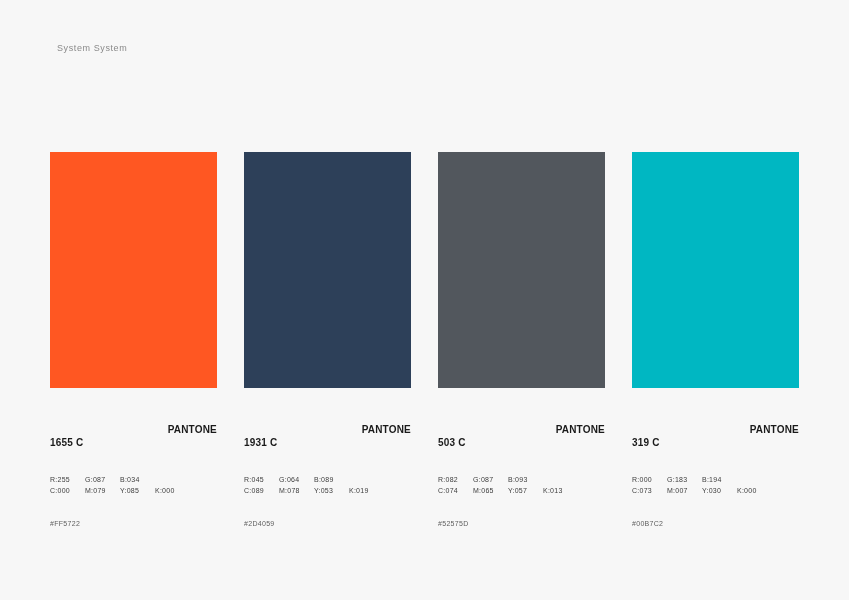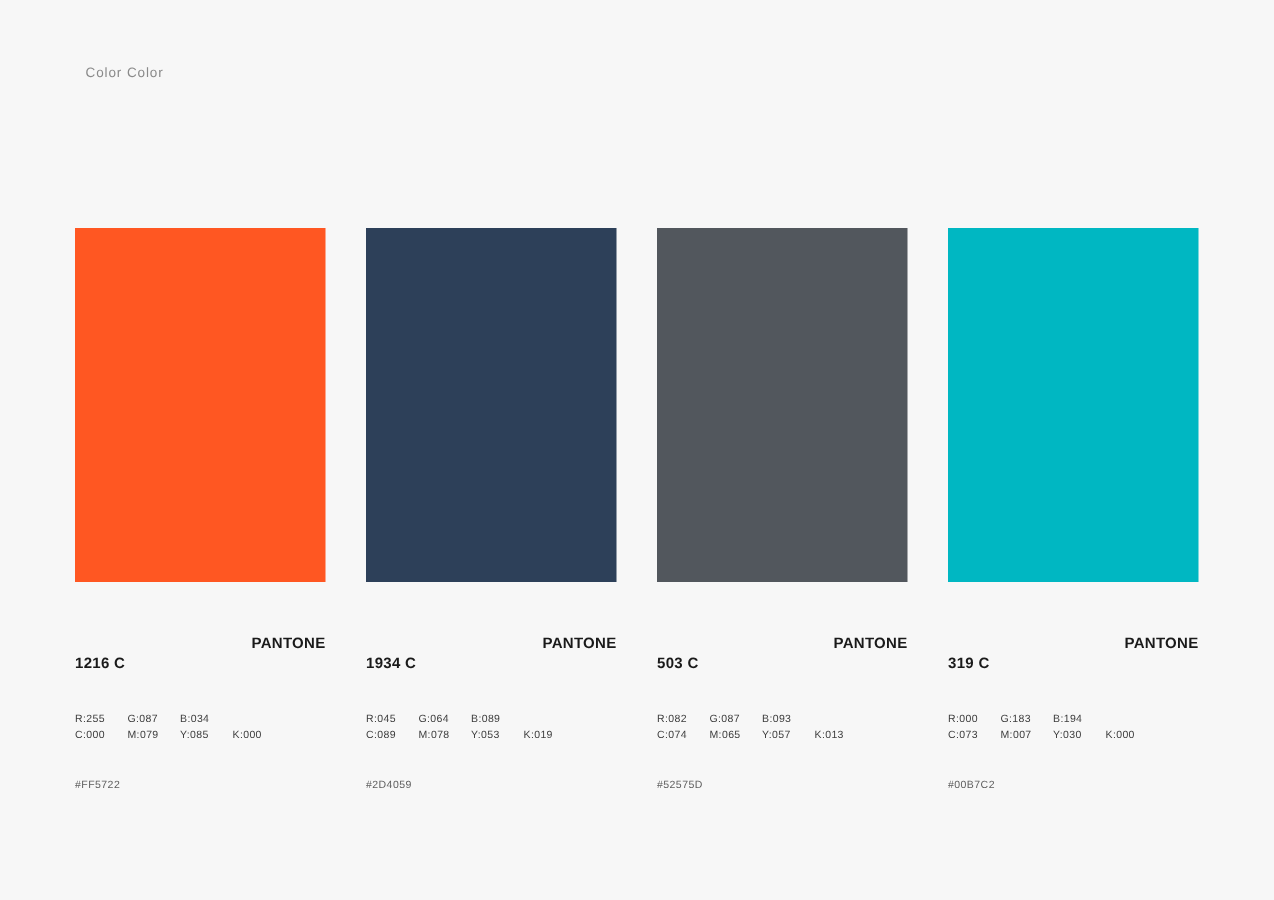--- a/index.html
+++ b/index.html
@@ -85,29 +85,29 @@
     font-size: 7px;
     color: #5e5e5e;
     letter-spacing: 0.3px;
   }
 </style>
 </head>
 <body style="background: rgb(247, 247, 247);">
 
 <div class="page">
 
-  <div class="section-label">Color Color</div>
+  <div class="section-label">System System</div>
 
   <div class="palette">
 
     <div class="swatch-col">
       <div class="swatch-chip" style="background-color: rgb(255, 87, 34);"></div>
       <div class="swatch-meta">
         <div class="pantone-name">PANTONE</div>
-        <div class="pantone-code">1216 C</div>
+        <div class="pantone-code">1655 C</div>
         <div class="values">
           <div class="values-row rgb-row">
             <span>R:255</span>
             <span>G:087</span>
             <span>B:034</span>
           </div>
           <div class="values-row cmyk-row">
             <span>C:000</span>
             <span>M:079</span>
             <span>Y:085</span>
@@ -115,21 +115,21 @@
           </div>
         </div>
         <div class="hex">#FF5722</div>
       </div>
     </div>
 
     <div class="swatch-col">
       <div class="swatch-chip" style="background-color: rgb(45, 64, 89);"></div>
       <div class="swatch-meta">
         <div class="pantone-name">PANTONE</div>
-        <div class="pantone-code">1934 C</div>
+        <div class="pantone-code">1931 C</div>
         <div class="values">
           <div class="values-row rgb-row">
             <span>R:045</span>
             <span>G:064</span>
             <span>B:089</span>
           </div>
           <div class="values-row cmyk-row">
             <span>C:089</span>
             <span>M:078</span>
             <span>Y:053</span>

